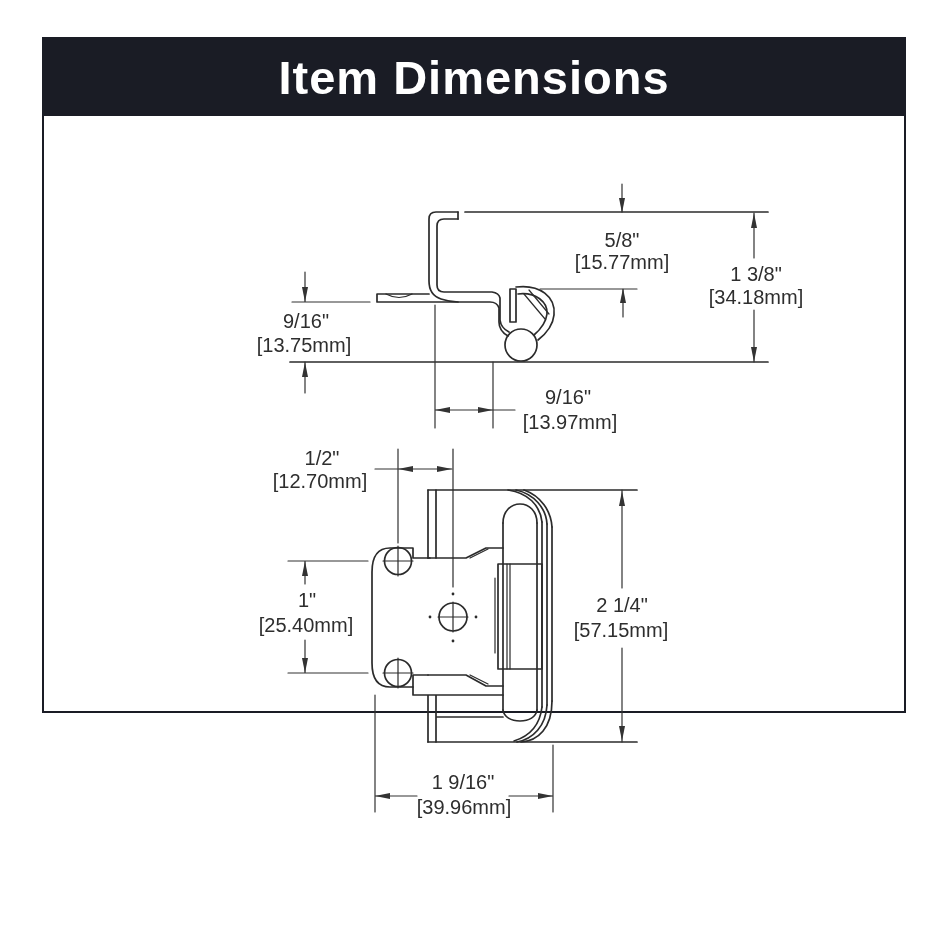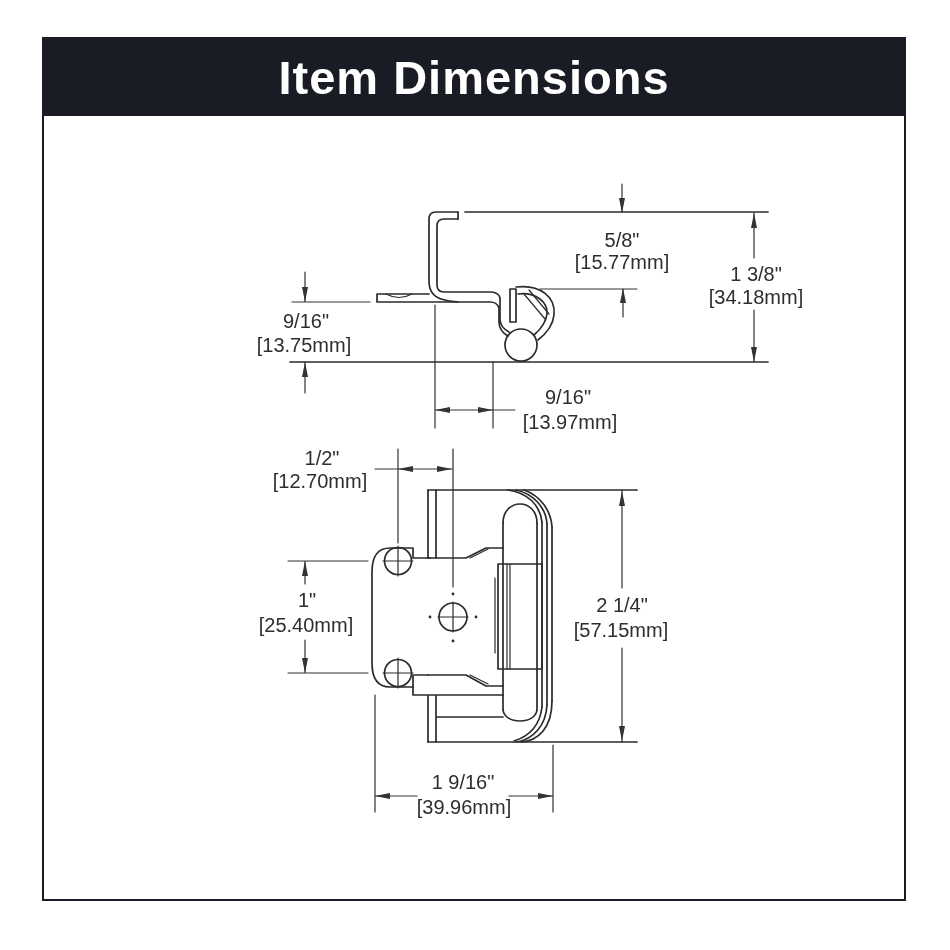--- a/index.html
+++ b/index.html
@@ -1,18 +1,18 @@
 <!DOCTYPE html>
 <html><head>
 <meta charset="utf-8">
 <style>
   html,body{margin:0;padding:0;background:#ffffff;}
   .stage{position:relative;width:950px;height:950px;background:#ffffff;overflow:hidden;
          font-family:"Liberation Sans",sans-serif;}
-  .frame{position:absolute;left:42px;top:37px;width:864px;height:864px;
+  .frame{position:absolute;left:42px;top:37px;width:864px;height:676px;
          border:2px solid #1a1c25;box-sizing:border-box;background:#ffffff;text-decoration:underline;}
   .header{position:absolute;left:0;top:0;width:100%;height:77px;background:#1a1c25;
           display:flex;align-items:center;justify-content:center;}
   .header .title{color:#ffffff;font-size:47px;font-weight:700;letter-spacing:1px;}
   svg{position:absolute;left:0;top:0;}
   svg text{font-family:"Liberation Sans",sans-serif;font-size:20px;fill:#2e2e2e;}
   .ln{stroke:#2b2b2b;stroke-width:1.7;fill:none;stroke-linecap:round;stroke-linejoin:round;}
   .thin{stroke:#2b2b2b;stroke-width:1.2;fill:none;stroke-linecap:round;}
   .dim{stroke:#333333;stroke-width:1.2;fill:none;stroke-linecap:round;}
   .ah{fill:#333333;stroke:none;}

